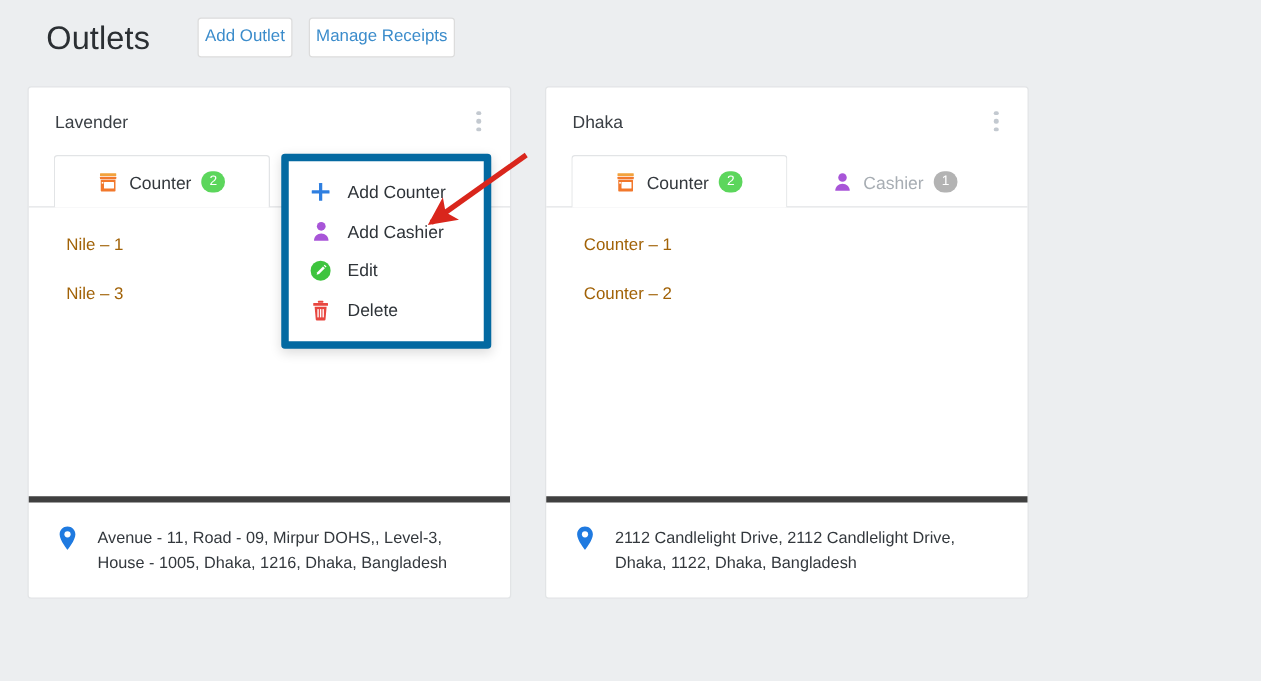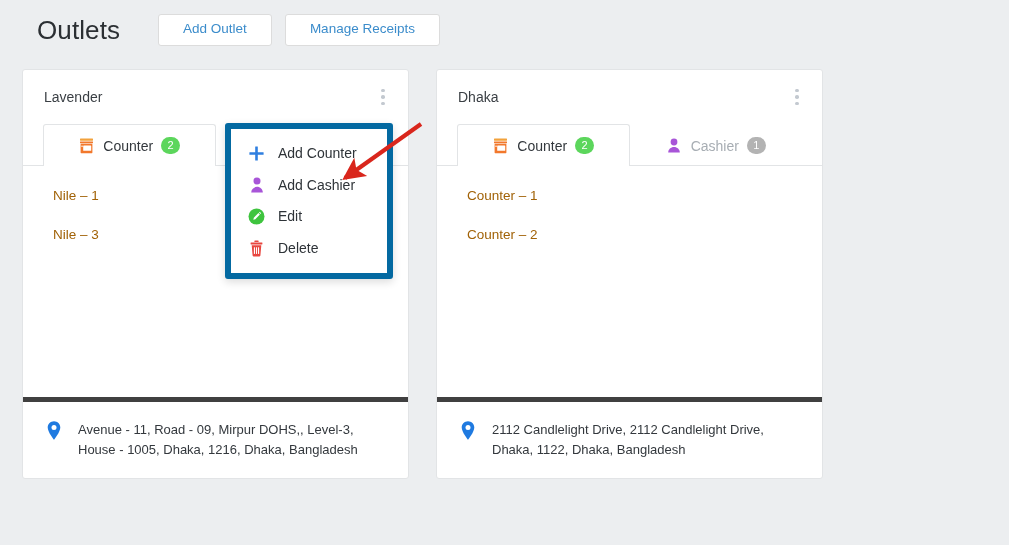--- a/index.html
+++ b/index.html
@@ -41,21 +41,21 @@
     padding-right: 38px;
   }
 
   .hdr-btn {
     background: #ffffff;
     border: 1px solid #dcdcdc;
     border-radius: 3px;
     color: #3b8ccb;
     font-size: 13.5px;
     font-family: "Liberation Sans", sans-serif;
-    padding: 7px 24px 8px;
+    padding: 7px 5px 8px;
     line-height: 1.1;
     cursor: pointer;
     white-space: nowrap;
   }
   .hdr-btn + .hdr-btn { margin-left: 13px; }
 
   
   .cards {
     position: absolute;
     left: 22px;

